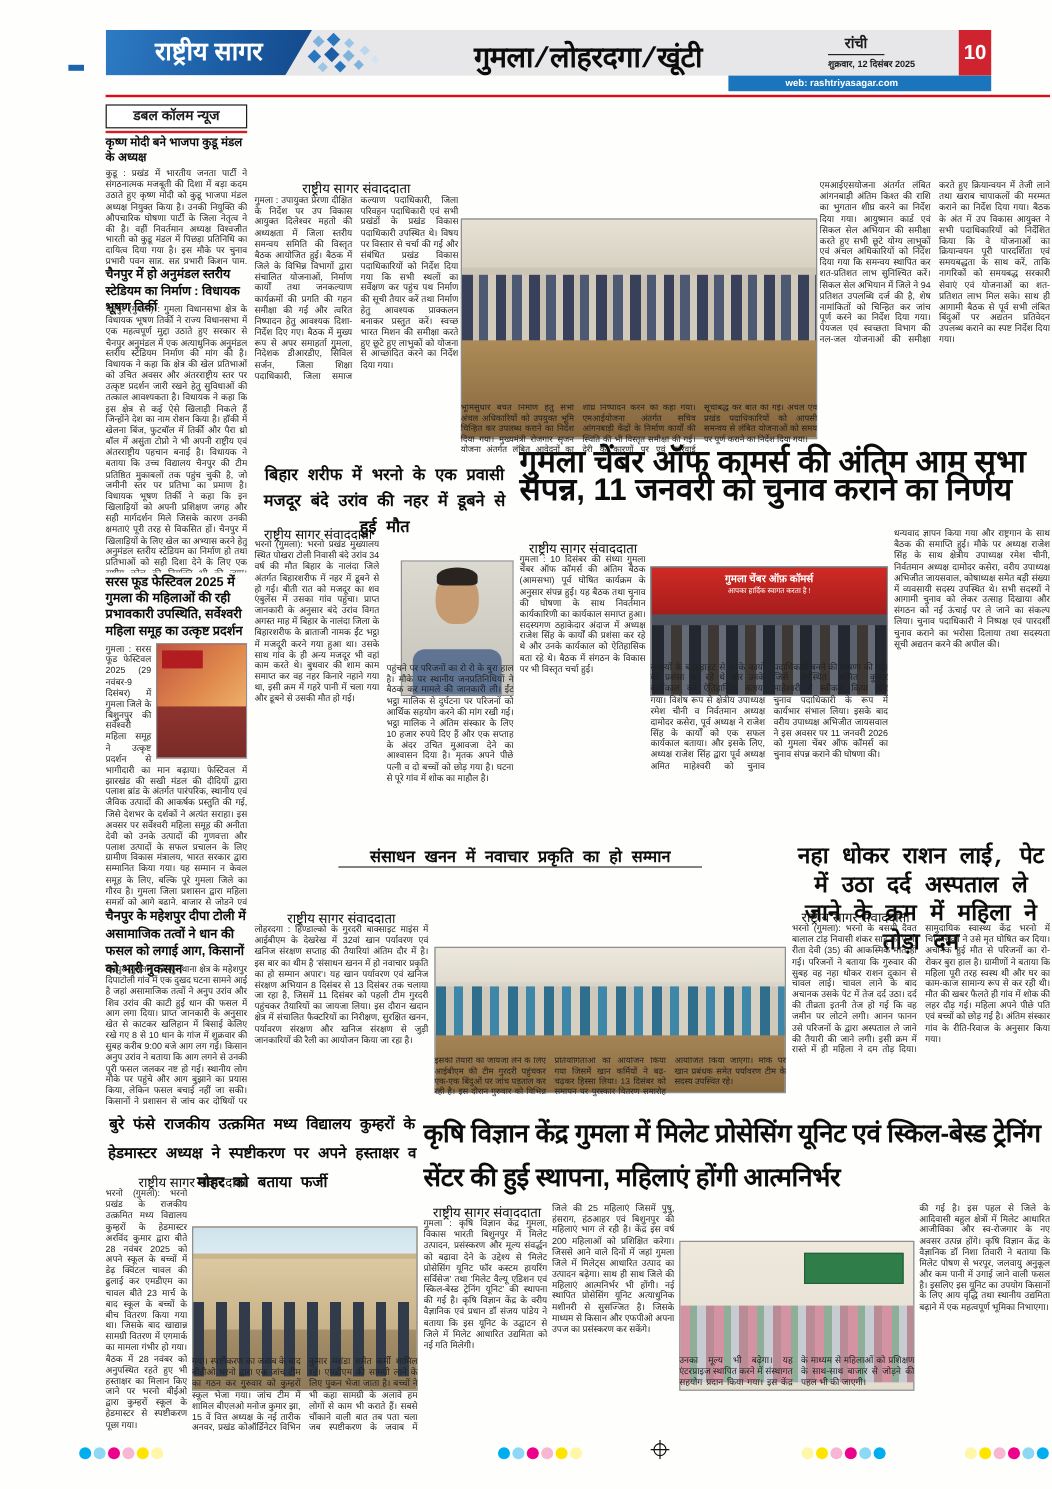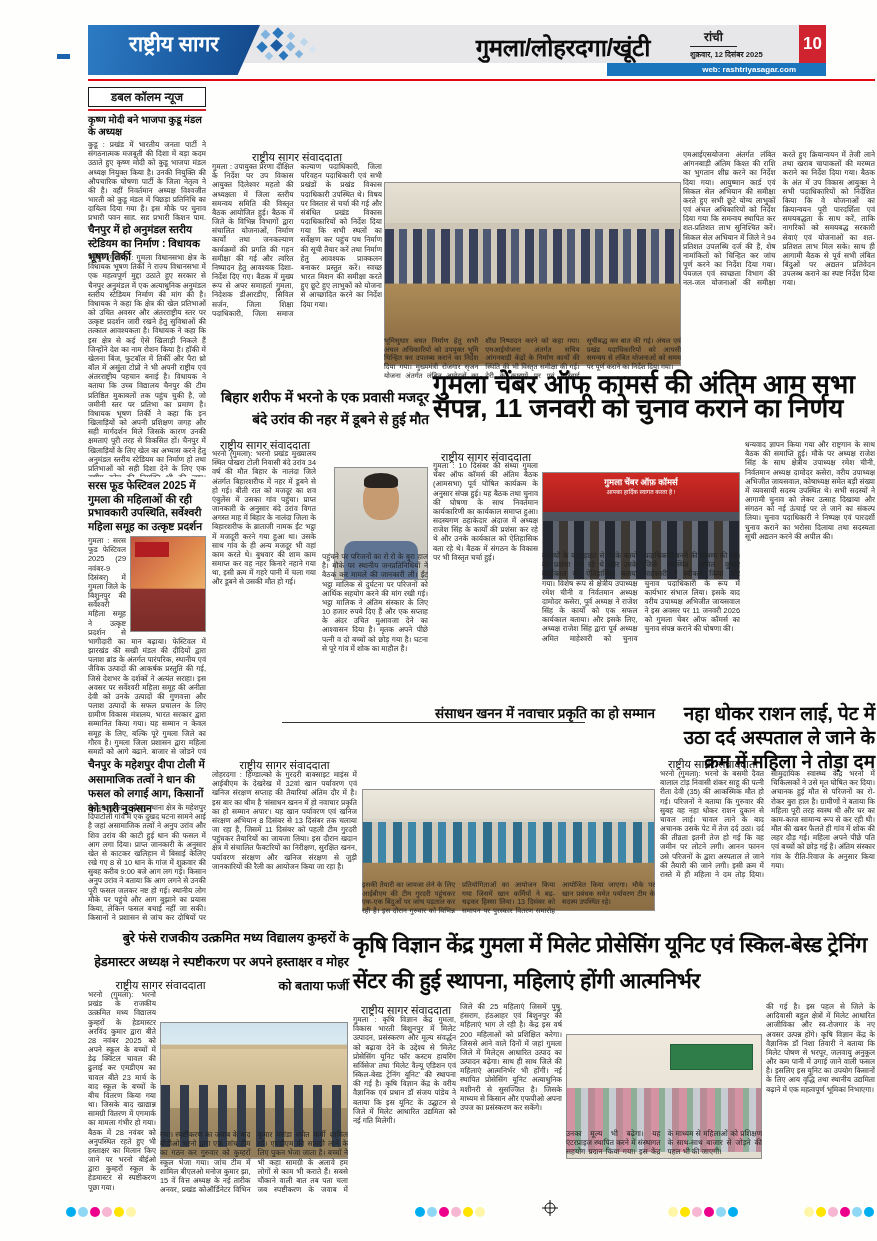--- a/index.html
+++ b/index.html
@@ -1,37 +1,37 @@
 <!DOCTYPE html>
 <html><head>
 <meta charset="utf-8">
 <style>
   html,body { margin:0; padding:0; background:#ffffff; }
   .page { position:relative; width:877px; height:1241px; background:#fefefd; overflow:hidden;
           font-family:"Liberation Sans","DejaVu Sans",sans-serif; color:#1a1a1a; }
   .abs { position:absolute; box-sizing:border-box; }
   .hl { font-weight:bold; color:#0c0c0c; }
-  .center { text-align:right; }
+  .center { text-align:center;font-family:Liberation Mono, monospace; }
   .body-text { font-size:7.4px; line-height:1.24; text-align:justify; color:#222; overflow:hidden; }
   .cols-2 { column-count:2; column-gap:7px; }
   .cols-3 { column-count:3; column-gap:7px; }
   .byline { font-size:11px; font-weight:normal; text-align:center; color:#111; }
   .photo { border:1px solid #8f8f8f; box-sizing:border-box; background-repeat:no-repeat; overflow:hidden;margin-top:32px; }
 
   
   .masthead { background:linear-gradient(100deg,#2d7bc4 0%,#1b5ca3 60%,#14488a 100%);
               clip-path:polygon(0 0,100% 0,87% 100%,0 100%);
               color:#fff; font-weight:bold; font-size:21px; text-align:center; line-height:38px; }
   .grayband { background:#e7e7e9; }
   .regiontitle { font-size:24px; font-weight:bold; color:#0b0b0b; letter-spacing:-0.4px; }
   .citybox { text-align:left; }
   .cityname { font-size:12px; font-weight:bold; border-bottom:1.2px solid #222; display:inline-block; padding:0 14px 1px; }
   .datetext { font-size:7.6px; font-weight:bold; margin-top:2px; }
   .pagebox { background:#cf2430; color:#fff; font-size:17px; font-weight:bold; text-align:center; line-height:38px; }
-  .webstrip { background:#1b75bc; color:#fff; font-size:8px; font-weight:bold; line-height:13px; text-align:right; padding-right:30px; }
+  .webstrip { background:#1b75bc; color:#fff; font-size:8px; font-weight:bold; line-height:13px; text-align:center; padding-right:30px; }
 
   
   .secbox { border:1.4px solid #1a1a1a; font-size:11.5px; font-weight:bold; text-align:center; line-height:19px; background:#fff; }
 
   
   .ph-main { background-color:#cdc6b6;
     background-image:
       repeating-linear-gradient(90deg,#39415a 0 9px,#c8c1b1 9px 14px,#4d5873 14px 22px,#d2cbbb 22px 28px),
       linear-gradient(180deg,#e6e1d4,#d8d2c3),
       linear-gradient(180deg,#b3915c,#85663e);
@@ -91,21 +91,21 @@
   .crosshair { position:absolute; top:1200px; }
 </style>
 </head>
 <body>
 
 <div class="page">
 
   <div class="abs" style="left:57px; top:54px; width:13px; height:5px; background:#1e63ae;"></div>
 
   <div class="abs grayband" style="left:238px; top:25px; width:564px; height:38px;"></div>
-  <div class="abs masthead" style="left:88px; top:25px; width:172px; height:50px;">राष्ट्रीय सागर</div>
+  <div class="abs masthead" style="left:88px; top:25px; width:172px; height:38px;">राष्ट्रीय सागर</div>
   <svg class="abs" style="left:254px; top:27px;" width="72" height="34">
     <g transform="rotate(0)">
       <rect x="8" y="4" width="7" height="7" fill="#7fb2dd" transform="rotate(45 11.5 7.5)"></rect>
       <rect x="20" y="2" width="8" height="8" fill="#2a76bd" transform="rotate(45 24 6)"></rect>
       <rect x="34" y="6" width="6" height="6" fill="#9cc4e4" transform="rotate(45 37 9)"></rect>
       <rect x="4" y="16" width="8" height="8" fill="#2a76bd" transform="rotate(45 8 20)"></rect>
       <rect x="18" y="14" width="9" height="9" fill="#1b5ca3" transform="rotate(45 22.5 18.5)"></rect>
       <rect x="33" y="16" width="7" height="7" fill="#7fb2dd" transform="rotate(45 36.5 19.5)"></rect>
       <rect x="47" y="12" width="6" height="6" fill="#bcd6ec" transform="rotate(45 50 15)"></rect>
       <rect x="12" y="26" width="6" height="6" fill="#9cc4e4" transform="rotate(45 15 29)"></rect>

